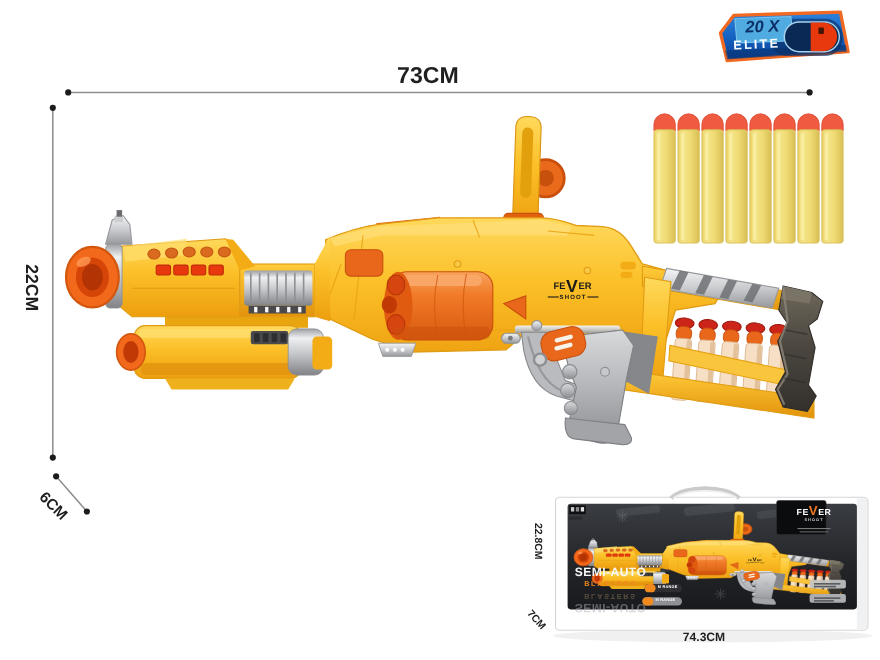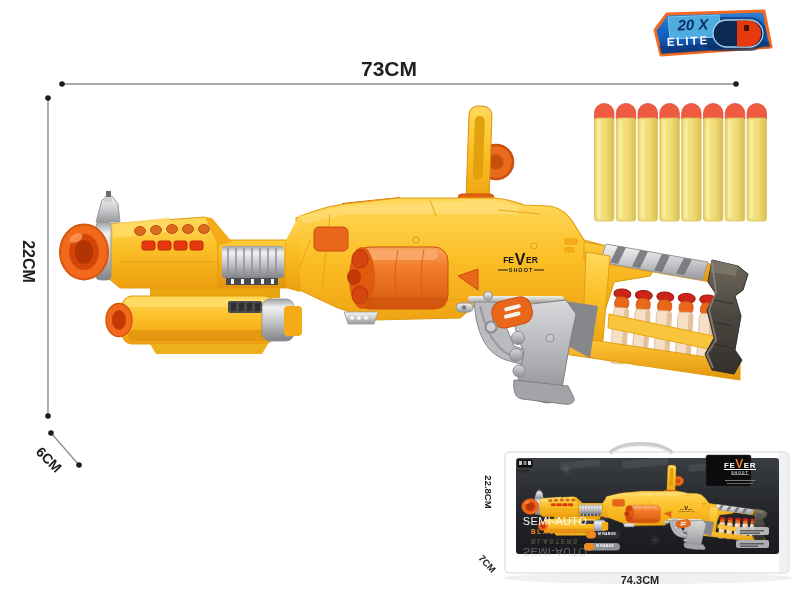--- a/index.html
+++ b/index.html
@@ -7,21 +7,21 @@
          font-family:"Liberation Sans",sans-serif;}
   .scene{position:absolute;left:0;top:0;}
   .ov{position:absolute;color:#1c1c1c;white-space:nowrap;}
   .dim{font-weight:bold;color:#1f1f1f;}
   .ctr{text-align:center;}
   .rot90{transform:rotate(90deg);}
   .rot45{transform:rotate(45deg);}
   .rot48{transform:rotate(48deg);}
   .badge-count{font-style:italic;font-weight:900;font-size:15px;color:#0B2F66;transform:rotate(-2deg);}
   .badge-grade{font-weight:900;font-size:11.5px;letter-spacing:2px;color:#ffffff;transform:rotate(-2.5deg);}
-  .box-title{font-weight:400;font-size:11px;letter-spacing:.4px;color:#F7F7F7;}
+  .box-title{font-weight:700;font-size:11px;letter-spacing:.4px;color:#F7F7F7;}
   .box-sub{font-weight:800;font-size:6.5px;letter-spacing:1.6px;color:#F08A1E;margin-top:1px;}
   .mirror{transform:scaleY(-1);opacity:.48;}
   .mirror .box-title{color:#AEB1B5;}
   .mirror .box-sub{color:#97835F;}
   .micro{font-size:7px;font-weight:bold;color:#fff;letter-spacing:.4px;
          transform:scale(.5);transform-origin:left top;}
   .card{color:#fff;text-align:center;line-height:1;}
   .card-line1{font-size:8px;font-weight:800;letter-spacing:.5px;}
   .card-v{font-size:12px;font-weight:900;color:#F07820;}
   .card-sub{font-size:7px;color:#D8D8D8;letter-spacing:2px;font-weight:bold;
@@ -460,21 +460,21 @@
 
 <div class="ov" style="left:520px;top:515px;width:70px;text-align:center;">
   <div class="box-title">SEMI-AUTO</div>
   <div class="box-sub">BLASTERS</div>
 </div>
 <div class="ov mirror" style="left:520px;top:538px;width:70px;text-align:center;">
   <div class="box-title">SEMI-AUTO</div>
   <div class="box-sub">BLASTERS</div>
 </div>
 
-<div class="ov card" style="left:706px;top:458px;width:68px;text-decoration:underline;">
+<div class="ov card" style="left:706px;top:458px;width:68px;">
   <div class="card-line1"><span>FE</span><span class="card-v">V</span><span>ER</span></div>
   <div class="card-sub">SHOOT</div>
   <div class="hairline" style="width:30px;"></div>
   <div class="hairline" style="width:26px;background:#666;"></div>
 </div>
 
 <div class="ov micro" style="left:598px;top:532px;">M RANGE</div>
 <div class="ov micro" style="left:596px;top:544px;">M RANGE</div>
 
 <div class="ov dim ctr rot90" style="left:466px;top:486px;width:44px;height:12px;font-size:9.5px;">22.8CM</div>

